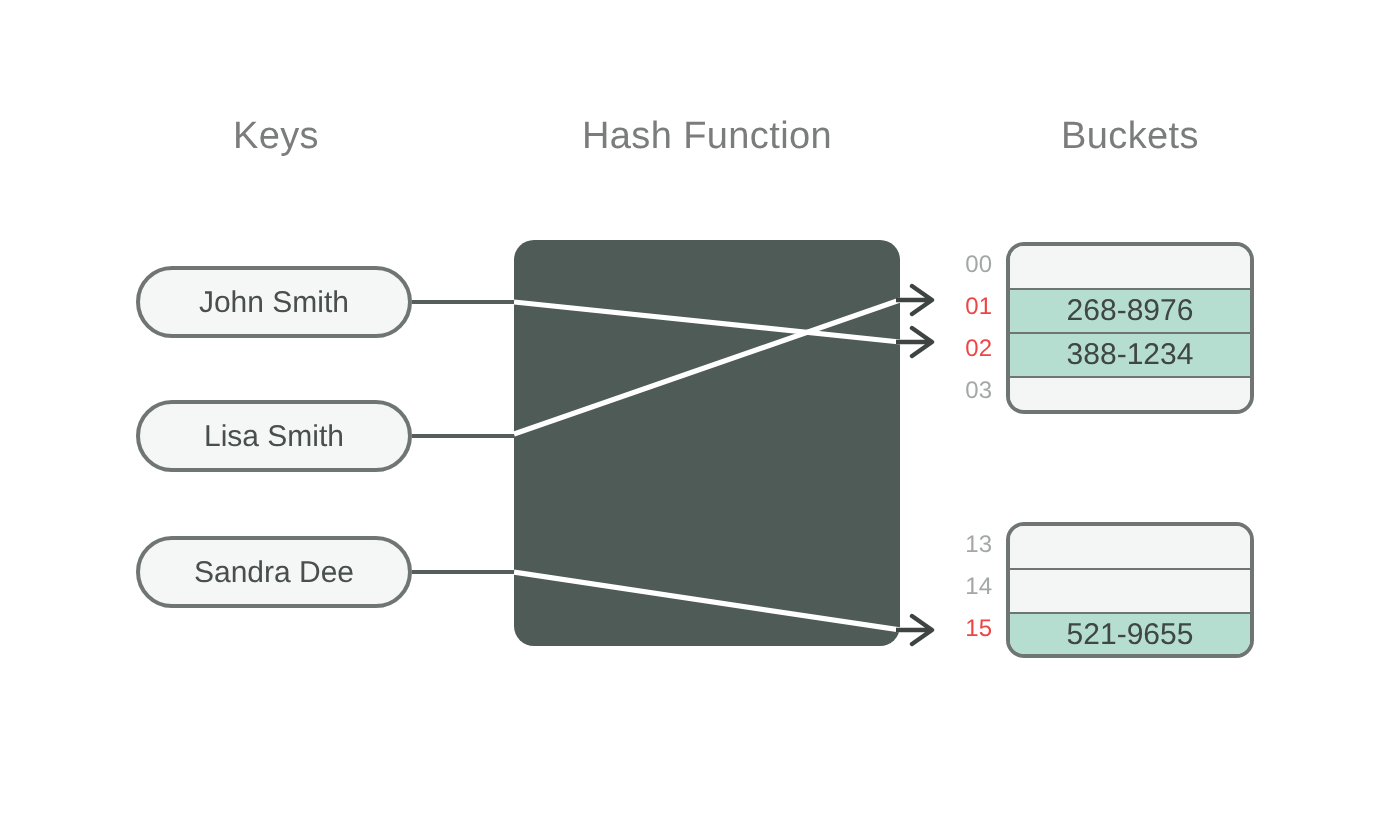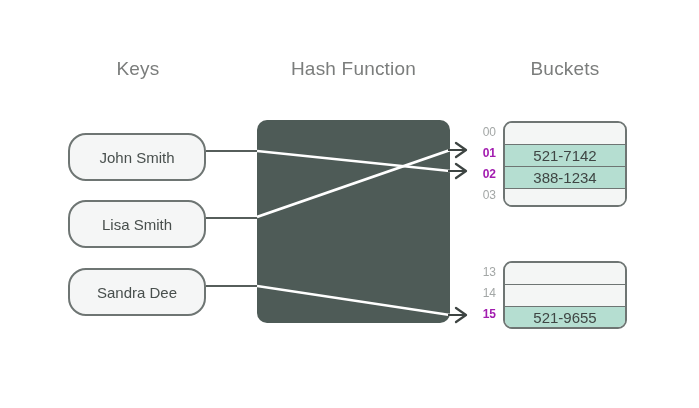--- a/index.html
+++ b/index.html
@@ -27,21 +27,21 @@
   }
   #heading-keys   { left: 0;   top: 58px; width: 276px; text-align: center; }
   #heading-hash   { left: 257px; top: 58px; width: 193px; text-align: center; }
   #heading-buckets{ left: 503px; top: 58px; width: 124px; text-align: center; }
 
   
   .key-pill {
     position: absolute;
     left: 68px;
     width: 138px;
-    height: 48px;
+    height: 36px;
     box-sizing: border-box;
     border: 2px solid #6e7573;
     border-radius: 18px;
     background: #f5f6f6;
     color: #484f4d;
     font-size: 15px;
     display: flex;
     align-items: center;
     justify-content: center;
     white-space: nowrap;
@@ -91,22 +91,22 @@
     position: absolute;
     left: 468px;
     width: 28px;
     text-align: right;
     font-size: 12px;
     line-height: 21px;
     color: #a3a7a6;
     font-weight: 400;
   }
   .bucket-index.active {
-    color: #a21caf;
-    font-weight: 700;
+    color: #ef4444;
+    font-weight: 400;
   }
 
   
   .bucket-group {
     position: absolute;
     left: 503px;
     width: 124px;
     box-sizing: border-box;
     border: 2px solid #6e7573;
     border-radius: 9px;
@@ -173,21 +173,21 @@
   <div class="bucket-index active" style="top:143px">01</div>
   <div class="bucket-index active" style="top:164px">02</div>
   <div class="bucket-index" style="top:185px">03</div>
 
   <div class="bucket-index" style="top:262px">13</div>
   <div class="bucket-index" style="top:283px">14</div>
   <div class="bucket-index active" style="top:304px">15</div>
 
   <div class="bucket-group" id="bucket-group-top">
     <div class="bucket-cell"></div>
-    <div class="bucket-cell filled">521-7142</div>
+    <div class="bucket-cell filled">268-8976</div>
     <div class="bucket-cell filled">388-1234</div>
     <div class="bucket-cell"></div>
   </div>
 
   <div class="bucket-group" id="bucket-group-bottom">
     <div class="bucket-cell"></div>
     <div class="bucket-cell"></div>
     <div class="bucket-cell filled">521-9655</div>
   </div>
 

